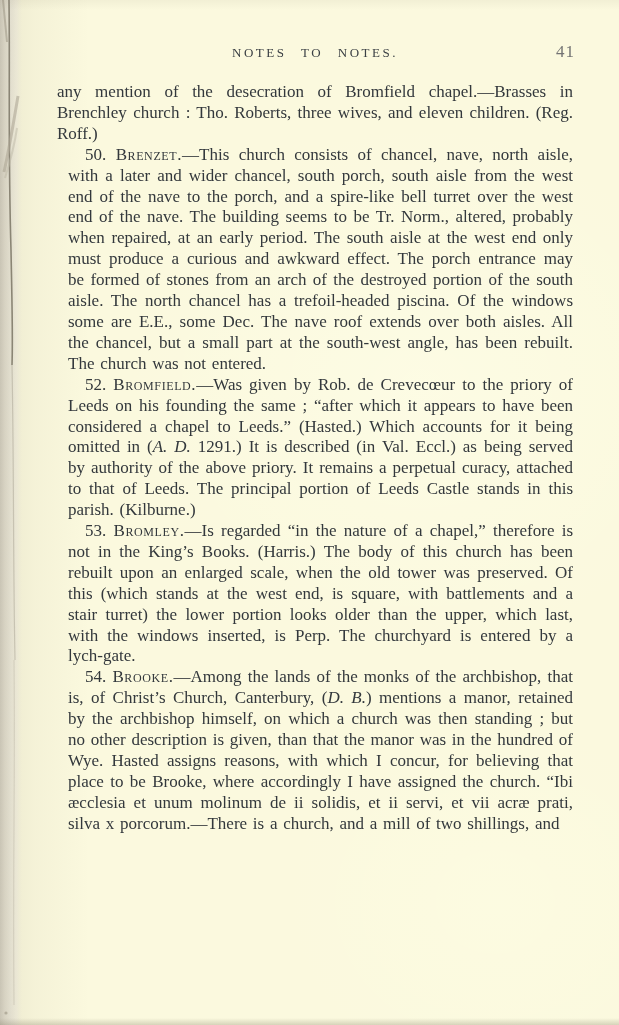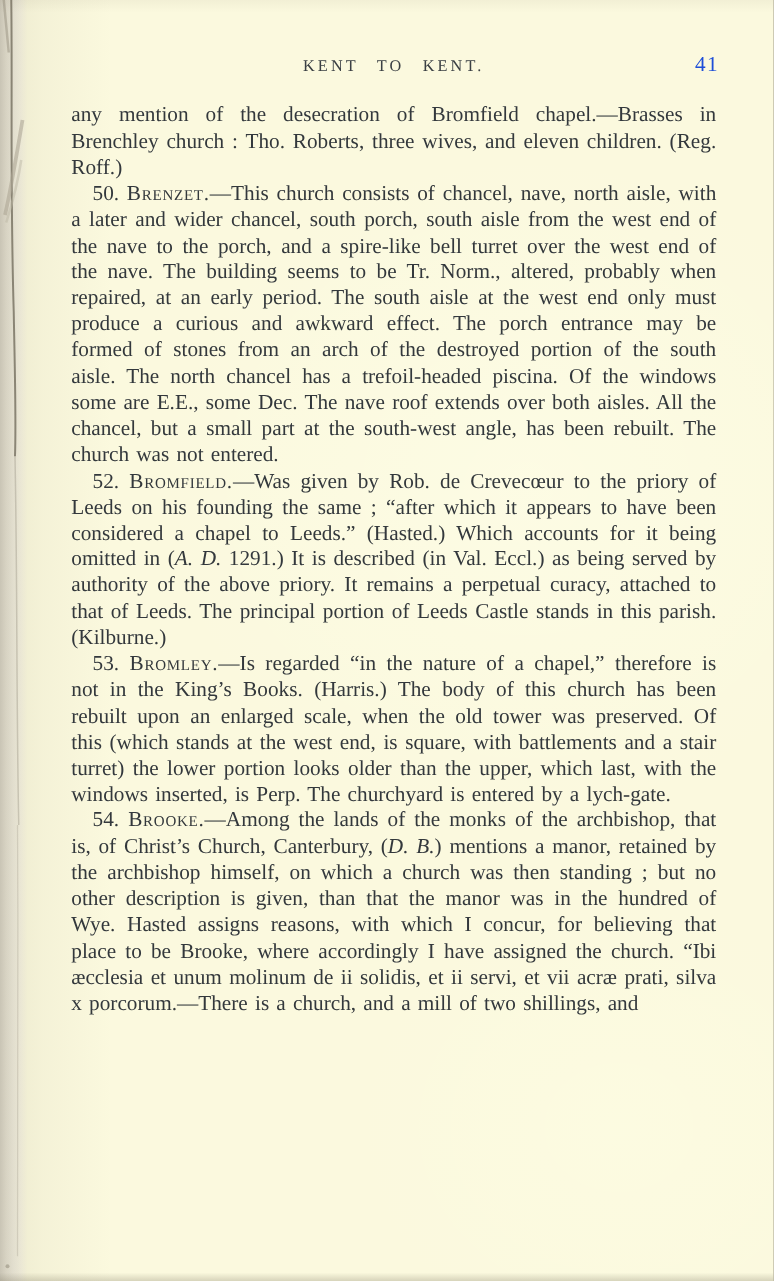--- a/index.html
+++ b/index.html
@@ -52,34 +52,34 @@
     letter-spacing: 2.5px;
     word-spacing: 9px;
     color: #3b4044;
   }
   .page-number {
     position: absolute;
     top: 42px;
     right: 44px;
     font-size: 17px;
     letter-spacing: 1px;
-    color: #1d4ed8;
+    color: #737373;
   }
   .page-body {
     position: absolute;
     top: 82px;
     left: 57px;
     width: 516px;
     font-size: 17px;
     line-height: 20.9px;
     text-align: justify;
     word-spacing: 1.5px;
   }
   .para { margin: 0; }
-  .para.indent { text-indent: 17px; }
+  .para.indent { text-indent: 17px; margin-left: 11px; }
   .seg-smallcaps { font-variant: small-caps; letter-spacing: 0.6px; }
   .seg-italic { font-style: italic; }
 </style>
 </head>
 <body>
 
 <div class="scan">
 
   <div class="binding-edge">
     <svg viewBox="0 0 22 1025" xmlns="http://www.w3.org/2000/svg">
@@ -88,21 +88,21 @@
       <path d="M4,172 C9,150 14,120 18,96" stroke="#b2ac9b" stroke-width="3" fill="none" opacity="0.6"></path>
       <path d="M5,178 C10,162 15,142 17,128" stroke="#c4bfae" stroke-width="2" fill="none" opacity="0.5"></path>
       <path d="M12,365 C14,470 13,560 15,660" stroke="#8f897a" stroke-width="1.2" fill="none" opacity="0.35"></path>
       <path d="M14,660 C15,770 13,870 14,1005" stroke="#8f897a" stroke-width="1" fill="none" opacity="0.25"></path>
       <circle cx="6" cy="1013" r="1.6" fill="#8f897a" opacity="0.5"></circle>
     </svg>
   </div>
 
   <div class="page-texture"></div>
 
-  <div class="running-head">KENT TO KENT.</div>
+  <div class="running-head">NOTES TO NOTES.</div>
   <div class="page-number">41</div>
 
   <div class="page-body">
       <p class="para"><span class="seg-plain">any mention of the desecration of Bromfield chapel.—Brasses in Brenchley church : Tho. Roberts, three wives, and eleven children. (Reg. Roff.)</span></p>
       <p class="para indent"><span class="seg-plain">50. </span><span class="seg-smallcaps">Brenzet.</span><span class="seg-plain">—This church consists of chancel, nave, north aisle, with a later and wider chancel, south porch, south aisle from the west end of the nave to the porch, and a spire-like bell turret over the west end of the nave.  The building seems to be Tr. Norm., altered, probably when repaired, at an early period.  The south aisle at the west end only must produce a curious and awkward effect.  The porch entrance may be formed of stones from an arch of the destroyed portion of the south aisle.  The north chancel has a trefoil-headed piscina.  Of the windows some are E.E., some Dec.  The nave roof extends over both aisles.  All the chancel, but a small part at the south-west angle, has been rebuilt.  The church was not entered.</span></p>
       <p class="para indent"><span class="seg-plain">52. </span><span class="seg-smallcaps">Bromfield.</span><span class="seg-plain">—Was given by Rob. de Crevecœur to the priory of Leeds on his founding the same ; “after which it appears to have been considered a chapel to Leeds.” (Hasted.) Which accounts for it being omitted in (</span><span class="seg-italic">A. D.</span><span class="seg-plain"> 1291.)  It is described (in Val. Eccl.) as being served by authority of the above priory.  It remains a perpetual curacy, attached to that of Leeds.  The principal portion of Leeds Castle stands in this parish.  (Kilburne.)</span></p>
       <p class="para indent"><span class="seg-plain">53. </span><span class="seg-smallcaps">Bromley.</span><span class="seg-plain">—Is regarded “in the nature of a chapel,” therefore is not in the King’s Books. (Harris.)  The body of this church has been rebuilt upon an enlarged scale, when the old tower was preserved.  Of this (which stands at the west end, is square, with battlements and a stair turret)  the lower portion looks older than the upper, which last, with the windows inserted, is Perp.  The churchyard is entered by a lych-gate.</span></p>
       <p class="para indent"><span class="seg-plain">54. </span><span class="seg-smallcaps">Brooke.</span><span class="seg-plain">—Among the lands of the monks of the archbishop, that is, of Christ’s Church, Canterbury, (</span><span class="seg-italic">D. B.</span><span class="seg-plain">) mentions a manor, retained by the archbishop himself, on which a church was then standing ; but no other description is given, than that the manor was in the hundred of Wye.  Hasted assigns reasons, with which I concur, for believing that place to be Brooke, where accordingly I have assigned the church.  “Ibi æcclesia et unum molinum de ii solidis, et ii servi, et vii acræ prati, silva x porcorum.—There is a church, and a mill of two shillings, and</span></p>
     </div>
 

